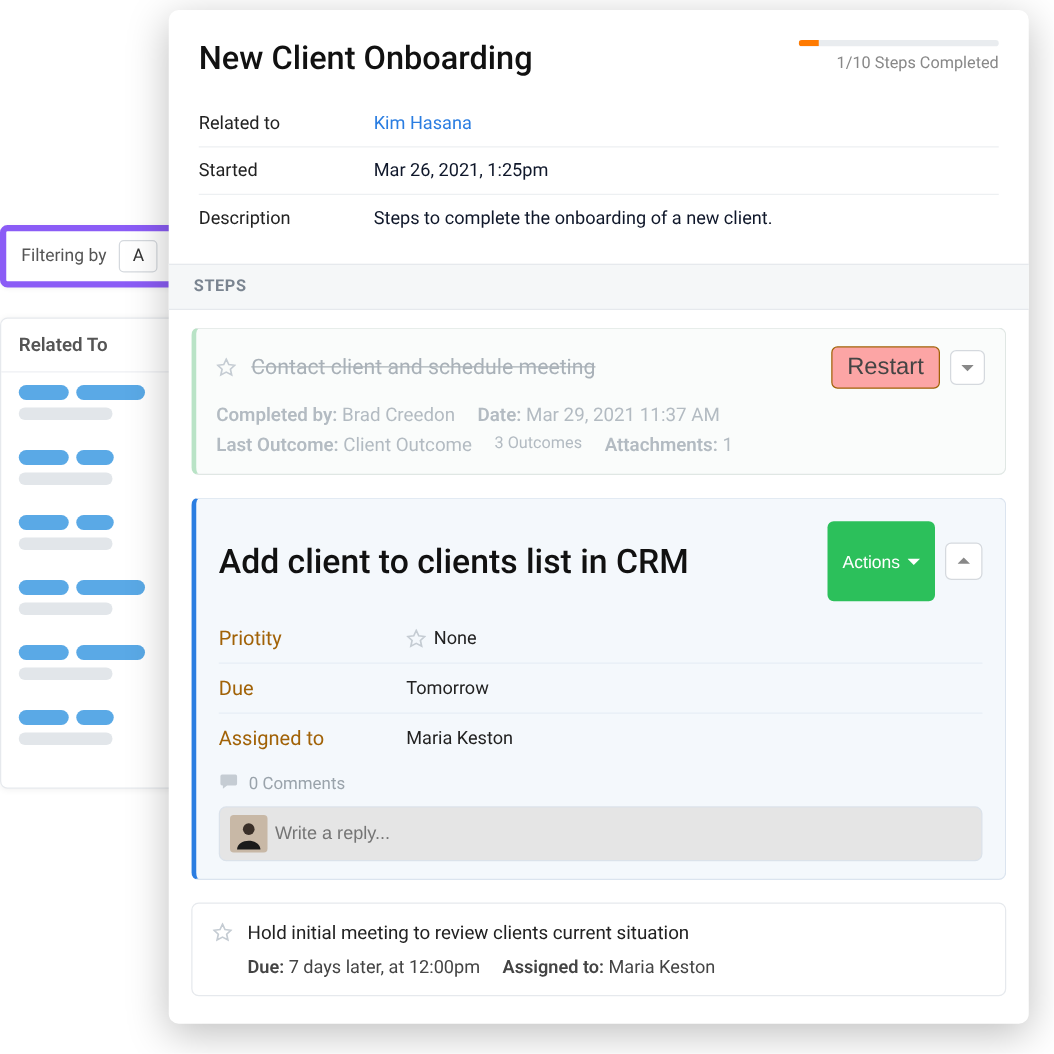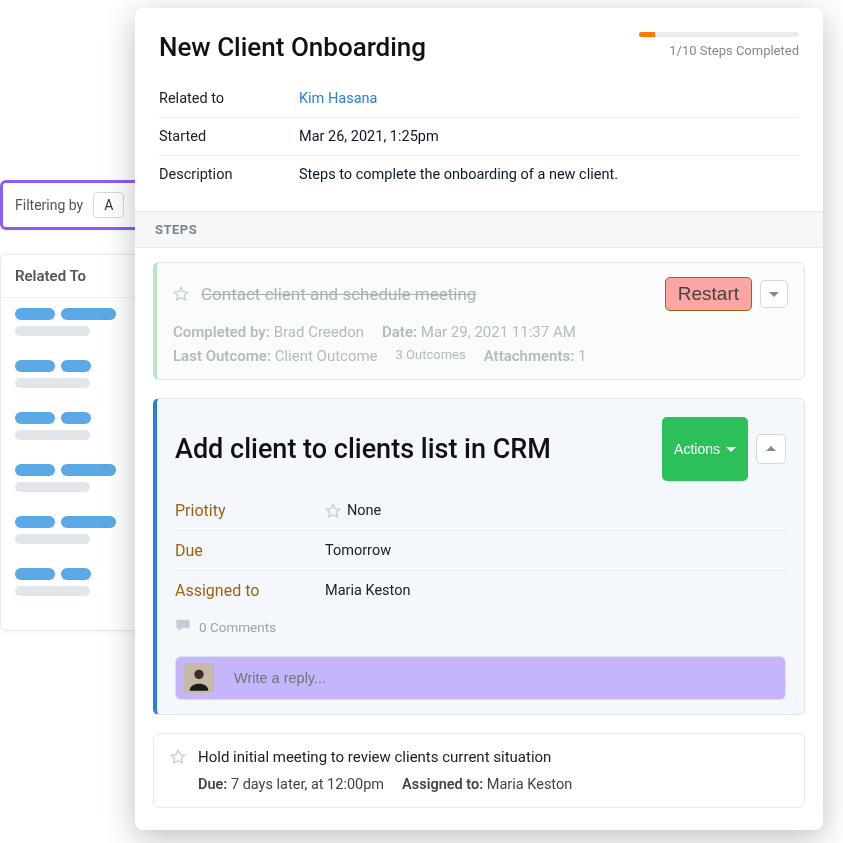--- a/index.html
+++ b/index.html
@@ -14,21 +14,21 @@
   }
 
   
   .bg-filter-card {
     position: absolute;
     left: 0;
     top: 180px;
     width: 260px;
     height: 50px;
     background: #fff;
-    border: 3px solid #8b5cf6;
+    border: 5px solid #8b5cf6;
     border-radius: 6px;
     display: flex;
     align-items: center;
     gap: 10px;
     padding: 0 12px;
     box-shadow: 0 1px 4px rgba(0,0,0,0.05);
   }
   .bg-filter-card .flabel { color: #555; font-size: 14px; }
   .bg-filter-card .fbox {
     border: 1px solid #d5d9de;
@@ -223,25 +223,25 @@
   .sa-key { width: 150px; font-size: 16px; color: #a16207; }
   .sa-val { font-size: 14.5px; color: #222; display: flex; align-items: center; gap: 6px; }
 
   .comments-row {
     display: flex; align-items: center; gap: 8px;
     margin-top: 7px;
     font-size: 13.5px;
     color: #9aa3ab;
   }
   .reply-box {
-    margin-top: 20px;
-    display: flex;
-    gap: 20px;
+    margin-top: 8px;
+    display: flex;
+    gap: 6px;
     align-items: center;
-    background: #c4b5fd;
+    background: #e5e5e5;
     border: 1px solid #dbe2ea;
     border-radius: 6px;
     padding: 6px 8px;
   }
   .avatar {
     width: 30px; height: 30px;
     background: #c8b8a6;
     border-radius: 3px;
     display: flex;
     align-items: flex-end;

